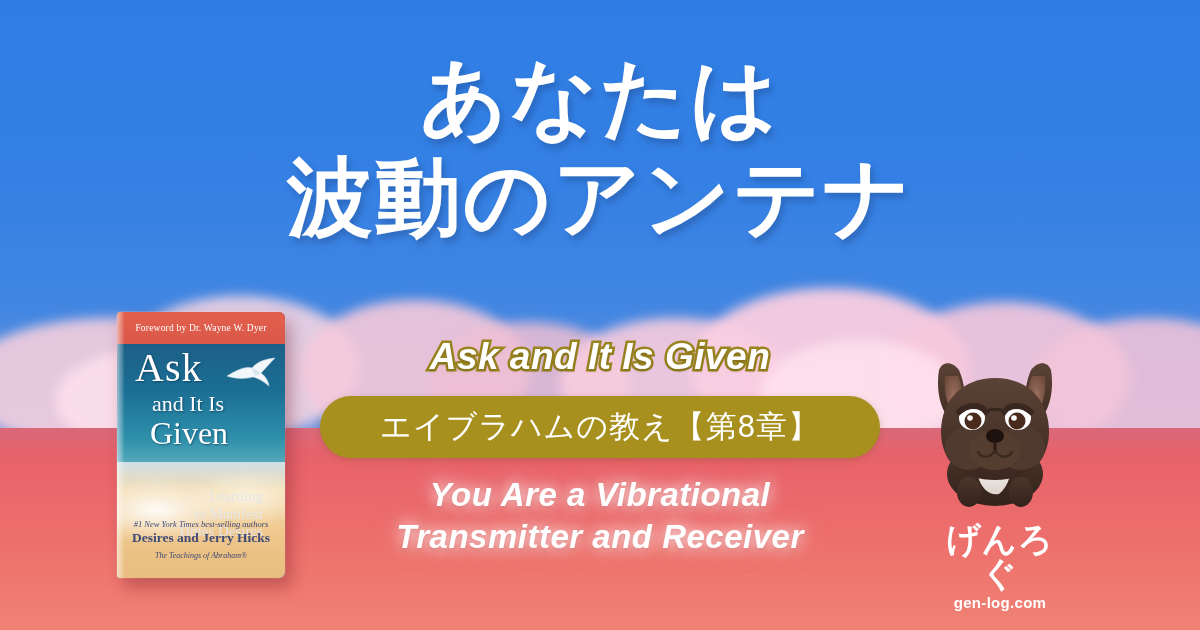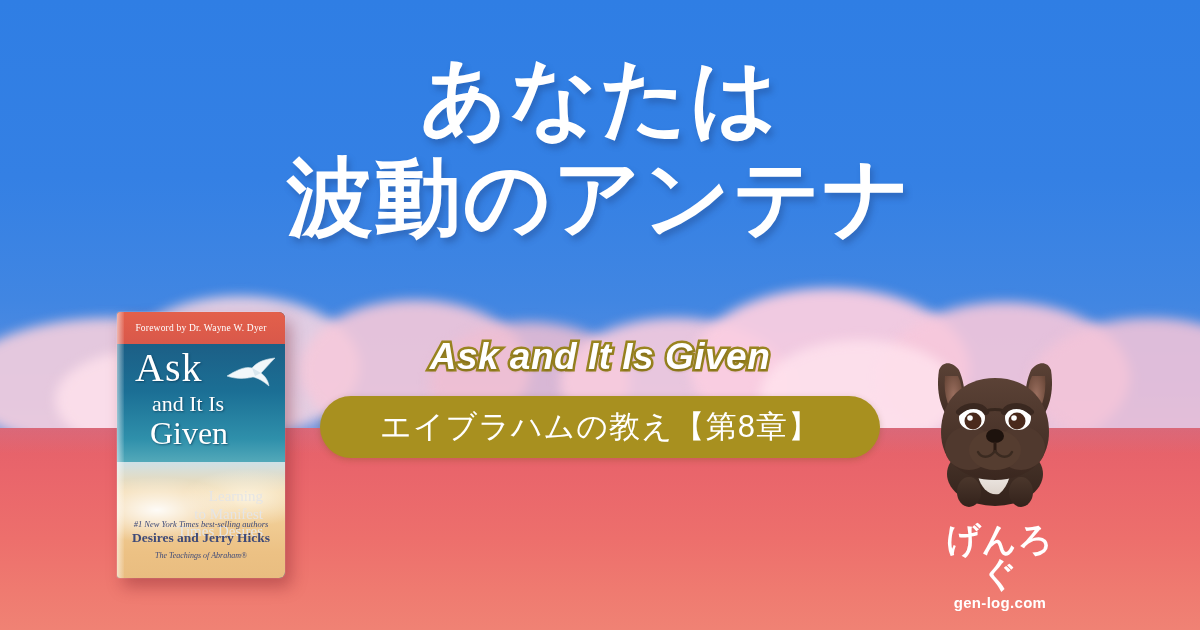--- a/index.html
+++ b/index.html
@@ -251,20 +251,24 @@
 
     <div class="spine"></div>
   </div>
 
   <div class="en-title">Ask and It Is Given</div>
 
   <div class="badge">
     <span>エイブラハムの教え【第8章】</span>
   </div>
 
+  <div class="tagline">
+    <span class="ln">You Are a Vibrational</span>
+    <span class="ln">Transmitter and Receiver</span>
+  </div>
 
   <svg class="dog" viewBox="0 0 160 160">
     <defs>
       <linearGradient id="fur" x1="0" y1="0" x2="0" y2="1">
         <stop offset="0%" stop-color="#5b4236"></stop>
         <stop offset="55%" stop-color="#4a342a"></stop>
         <stop offset="100%" stop-color="#3a271f"></stop>
       </linearGradient>
       <linearGradient id="furDark" x1="0" y1="0" x2="0" y2="1">
         <stop offset="0%" stop-color="#4b372c"></stop>

